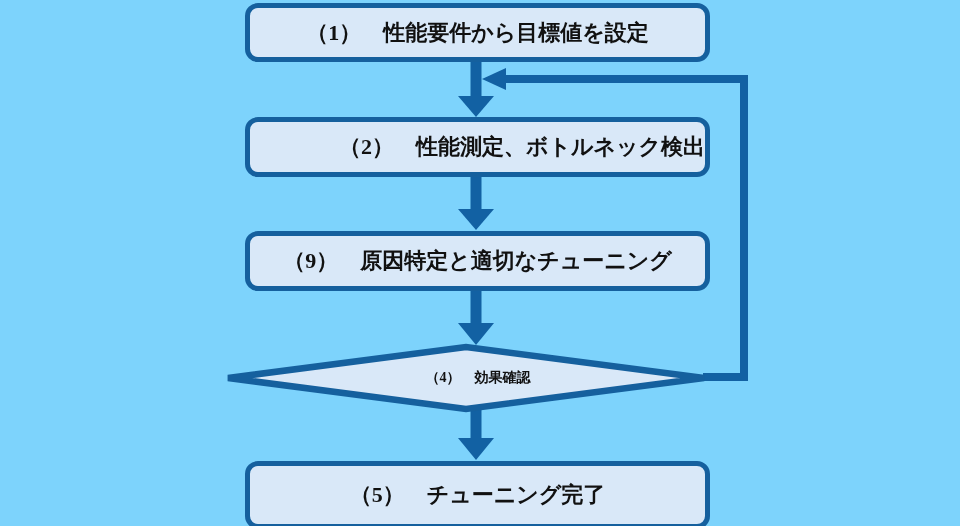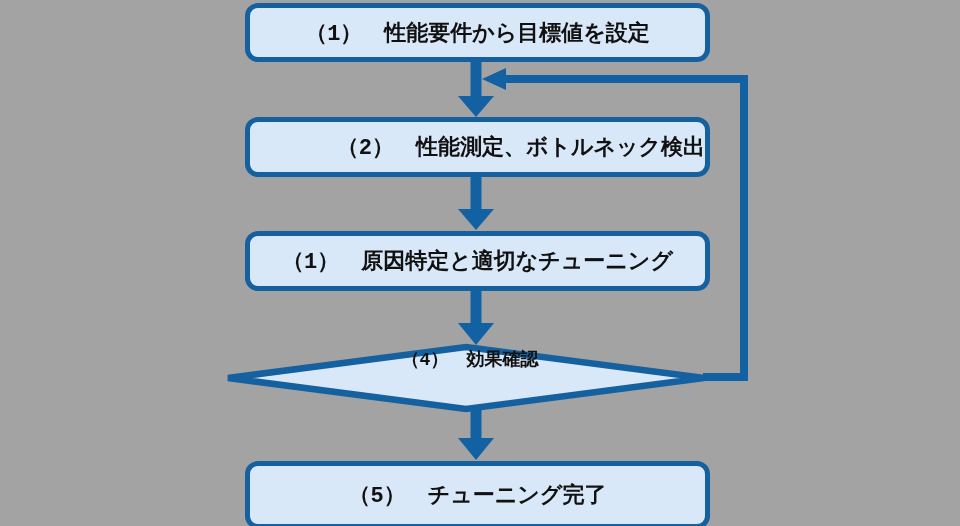--- a/index.html
+++ b/index.html
@@ -1,21 +1,21 @@
 <!DOCTYPE html>
 <html><head>
 <meta charset="utf-8">
 <style>
   html,body{margin:0;padding:0;background:#000;}
   .stage{
     position:relative;
     width:960px;height:526px;
-    background:#a3a3a3;
+    background:#7dd3fc;
     overflow:hidden;
-    font-family:Liberation Mono, monospace;
+    font-family:Liberation Serif, serif;
   }
   .connector-layer{
     position:absolute;left:0;top:0;width:960px;height:526px;
   }
   .flow-box{
     position:absolute;
     left:245px;width:465px;height:59px;
     box-sizing:border-box;
     background:#d9e8f8;
     border:5px solid #15609e;
@@ -24,23 +24,23 @@
     color:#111;
     font-size:22px;font-weight:bold;
     white-space:nowrap;
   }
   #box1{top:3px;}
   #box2{top:117px;height:60px;justify-content:flex-end;}
   #box3{top:231px;height:60px;}
   #box5{top:461px;height:68px;}
   .diamond-label{
     position:absolute;
-    left:232px;top:347px;width:476px;height:62px;
-    display:flex;justify-content:center;
-    color:#111;font-size:18px;font-weight:bold;white-space:nowrap;
+    left:240px;top:347px;width:476px;height:62px;
+    display:flex;align-items:center;justify-content:center;
+    color:#111;font-size:14px;font-weight:bold;white-space:nowrap;
     pointer-events:none;
   }
   .arrow-line{stroke:#1261a3;}
   .arrow-head{fill:#1261a3;}
   .diamond-shape{fill:#d9e8f8;stroke:#15609e;stroke-width:6.5;}
 </style>
 </head>
 <body>
 
 <div class="stage">
@@ -67,21 +67,21 @@
 
   <div class="flow-box" id="box1">
     <span>（1）　性能要件から目標値を設定</span>
   </div>
 
   <div class="flow-box" id="box2">
     <span>（2）　性能測定、ボトルネック検出</span>
   </div>
 
   <div class="flow-box" id="box3">
-    <span>（1）　原因特定と適切なチューニング</span>
+    <span>（9）　原因特定と適切なチューニング</span>
   </div>
 
   <div class="diamond-label">
     <span>（4）　効果確認</span>
   </div>
 
   <div class="flow-box" id="box5">
     <span>（5）　チューニング完了</span>
   </div>
 

